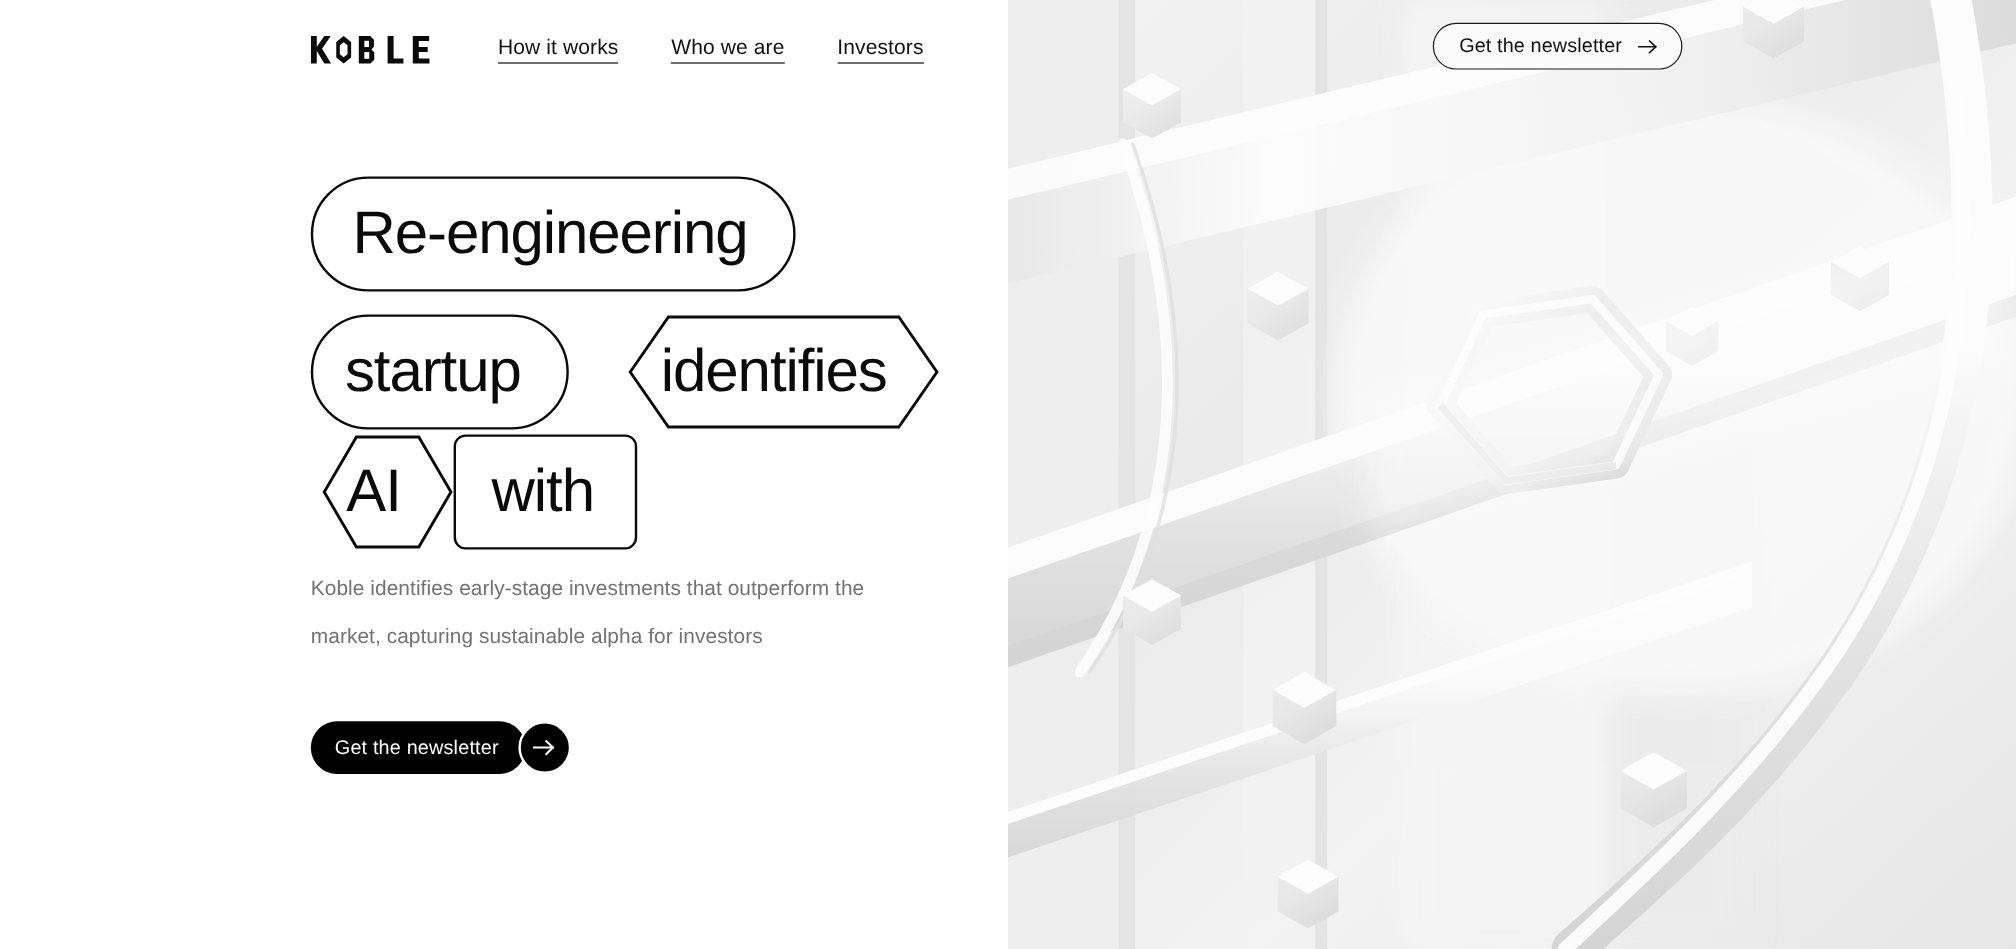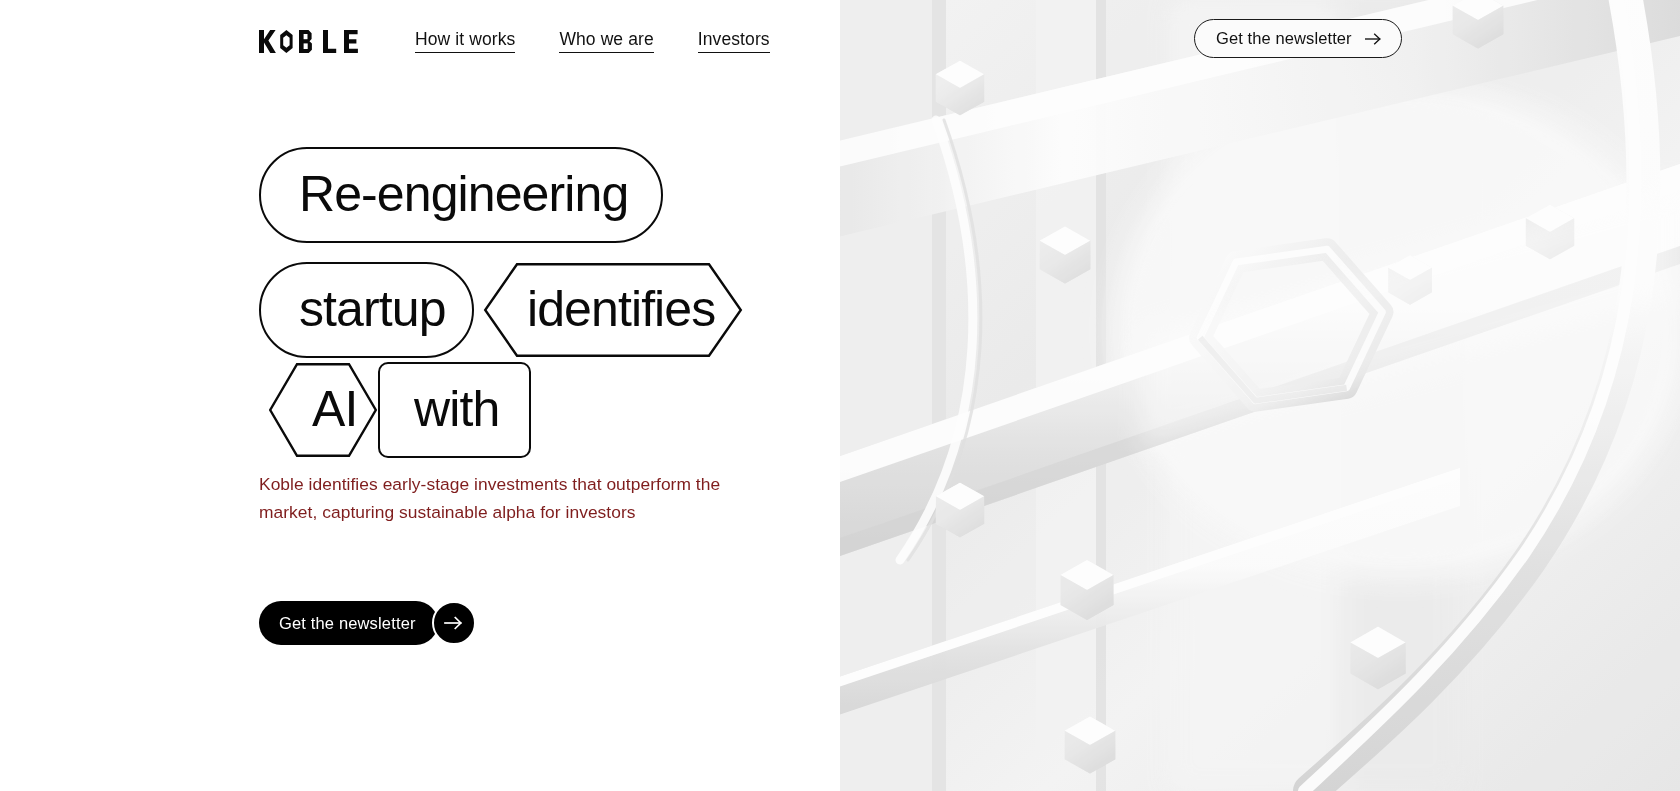--- a/index.html
+++ b/index.html
@@ -56,28 +56,28 @@
 
   
   .hero { position: absolute; top: 0; left: 0; width: 840px; }
 
   .h-row {
     position: absolute;
     display: flex;
     align-items: flex-start;
   }
   .h-row-1 { top: 147px; left: 259px; }
-  .h-row-2 { top: 262px; left: 259px; }
+  .h-row-2 { top: 262px; left: 259px; gap: 40px; }
   .h-row-3 { top: 362px; left: 259px; }
 
   .shape {
     position: relative;
     display: flex;
     align-items: center;
-    justify-content: flex-start;
+    justify-content: flex-end;
     font-size: 50px;
     font-weight: 400;
     letter-spacing: -0.9px;
     color: #0a0a0a;
     line-height: 1;
     white-space: nowrap;
     background: transparent;
   }
   .shape .txt { position: relative; z-index: 2; display: block; transform: translateY(-1px); }
 
@@ -110,22 +110,22 @@
   .row2-hex  { width: 260px; margin-left: 9px; }
   .row3-rect { width: 153px; }
   .row3-hex  { width: 110px; margin-left: 9px; }
 
   
   .lede {
     position: absolute;
     top: 470px; left: 259px;
     width: 500px;
     font-size: 17.4px;
-    line-height: 28px;
-    color: #7f1d1d;
+    line-height: 40px;
+    color: #737373;
     letter-spacing: 0.05px;
   }
 
   
   .cta {
     position: absolute;
     top: 601px; left: 259px;
     display: flex;
     align-items: center;
     height: 44px;

